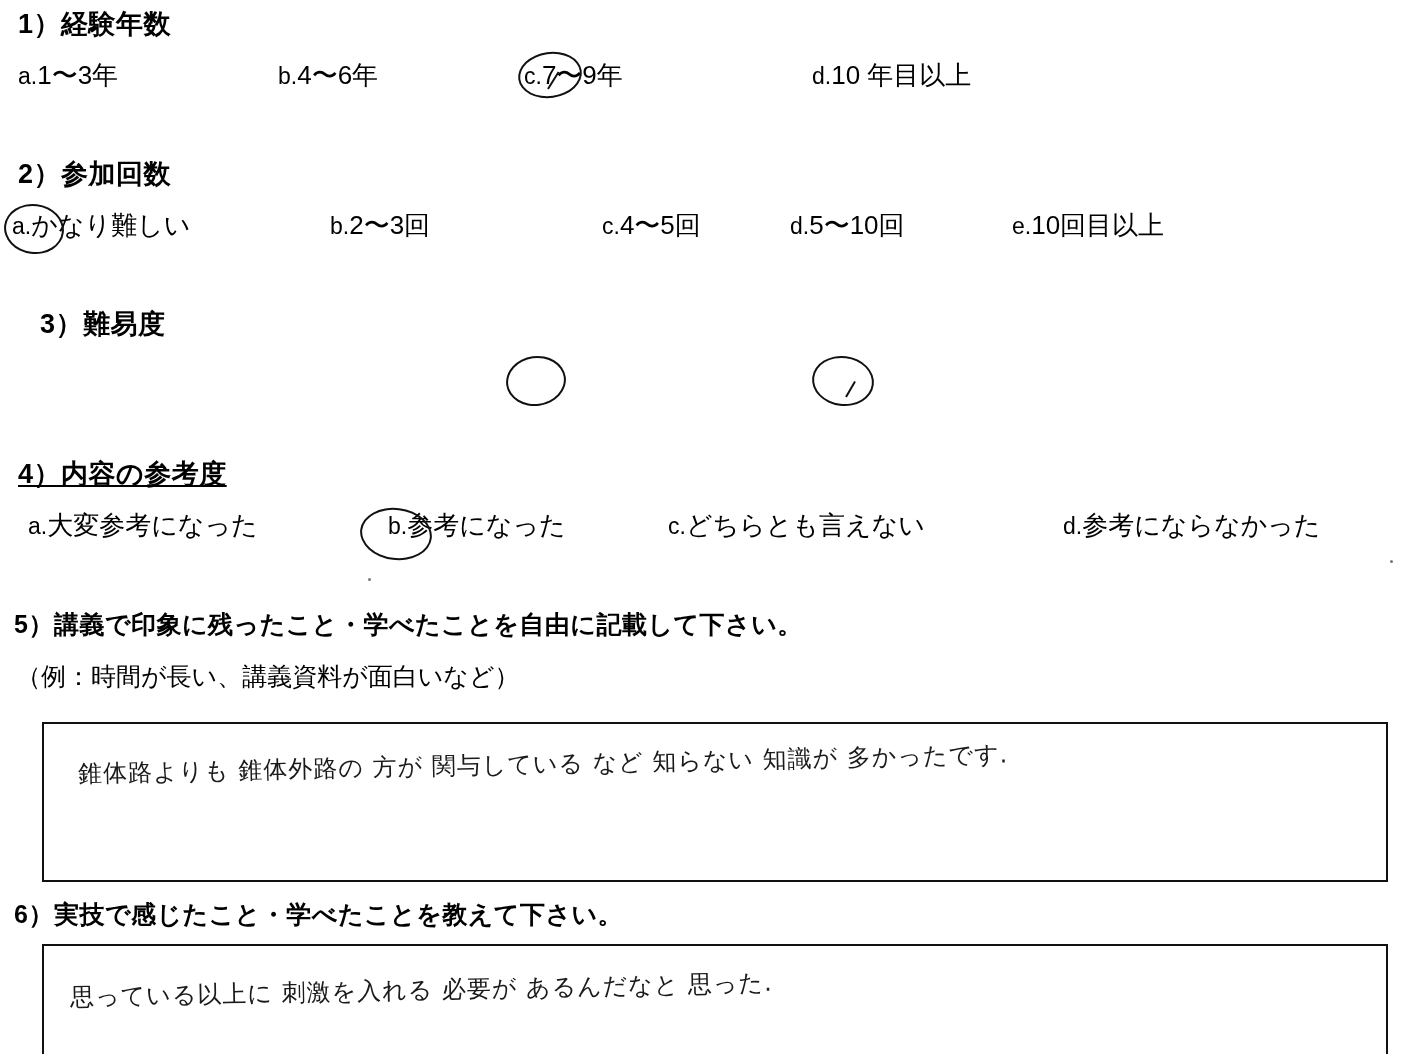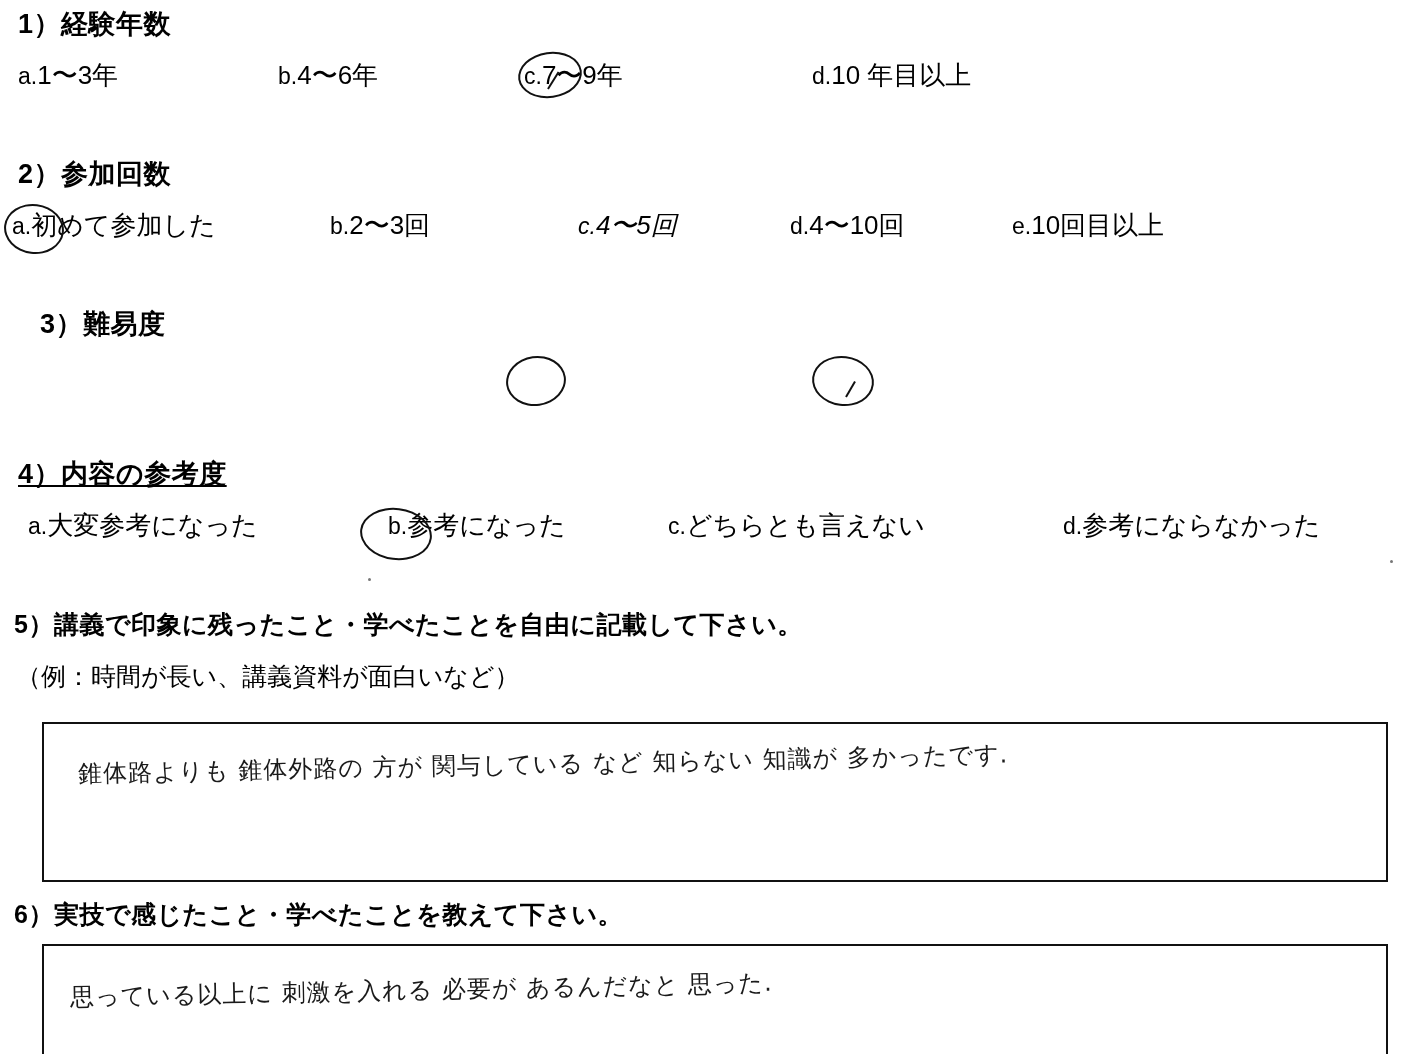--- a/index.html
+++ b/index.html
@@ -113,24 +113,24 @@
       <div class="opt" style="left:812px;"><span class="lead">d.</span><span>10 年目以上</span></div>
     </div>
   </div>
 
   <div class="circle-mark tilt" style="left:518px; top:52px; width:60px; height:42px;"></div>
   <div class="stroke" style="left:548px; top:88px; width:20px; transform:rotate(-58deg);"></div>
 
   <div class="q-block" style="top:156px;">
     <div class="q-title" style="margin-left:18px;"><span>2）</span><span>参加回数</span></div>
     <div class="opt-row" style="margin-top:16px;">
-      <div class="opt" style="left:12px;"><span class="lead">a.</span><span>初めて参加した</span></div>
+      <div class="opt" style="left:12px;"><span class="lead">a.</span><span>かなり難しい</span></div>
       <div class="opt" style="left:330px;"><span class="lead">b.</span><span>2〜3回</span></div>
-      <div class="opt" style="left:578px;font-style:italic;"><span class="lead">c.</span><span>4〜5回</span></div>
-      <div class="opt" style="left:790px;"><span class="lead">d.</span><span>4〜10回</span></div>
+      <div class="opt" style="left:602px;"><span class="lead">c.</span><span>4〜5回</span></div>
+      <div class="opt" style="left:790px;"><span class="lead">d.</span><span>5〜10回</span></div>
       <div class="opt" style="left:1012px;"><span class="lead">e.</span><span>10回目以上</span></div>
     </div>
   </div>
 
   <div class="circle-mark tilt2" style="left:4px; top:204px; width:56px; height:46px;"></div>
 
   <div class="q-block" style="top:306px;padding-left:22px;">
     <div class="q-title" style="margin-left:18px;"><span>3）</span><span>難易度</span></div>
   </div>
 

